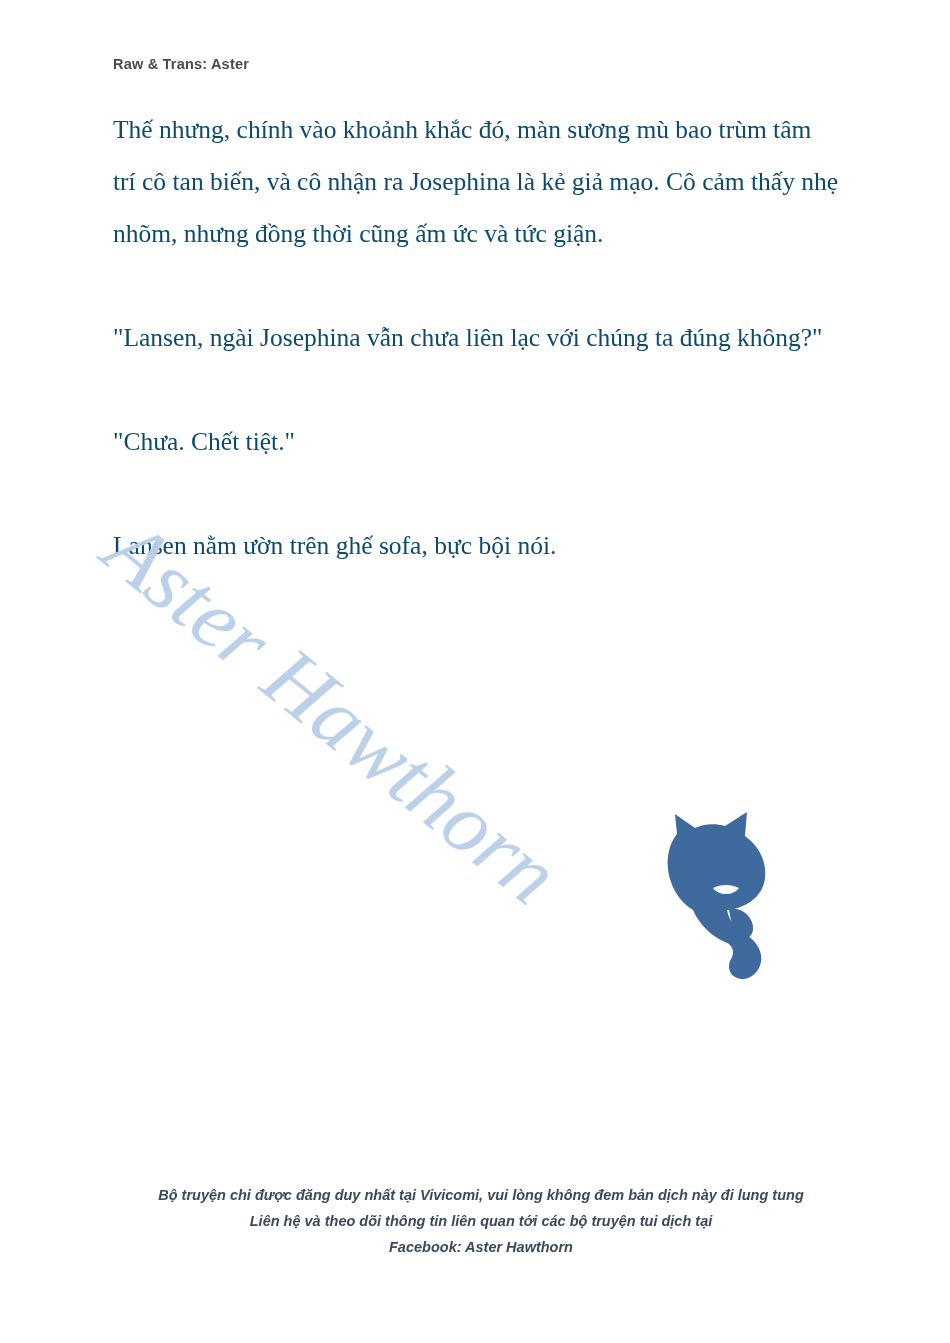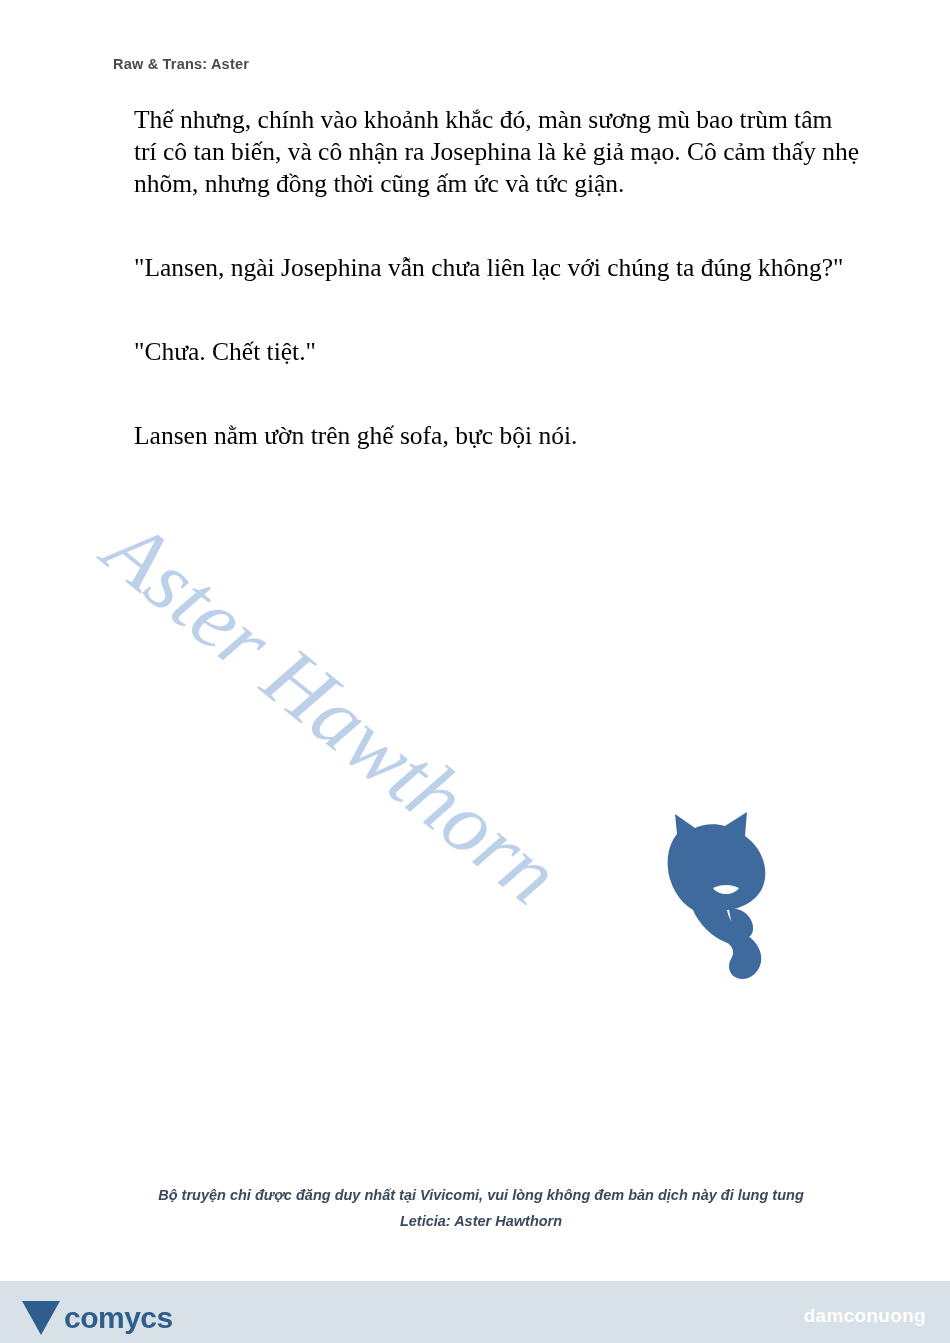--- a/index.html
+++ b/index.html
@@ -29,23 +29,22 @@
     color: #4a4a4a;
     letter-spacing: 0.2px;
   }
   .body-text {
     position: absolute;
     top: 104px;
     left: 113px;
     width: 726px;
     font-family: "Liberation Serif", serif;
     font-size: 25.5px;
-    line-height: 32px;
-    color: #000000;
-    margin-left: 21px;
+    line-height: 52px;
+    color: #0c4a6e;
   }
   .para {
     margin: 0 0 52px 0;
   }
   .para:last-child {
     margin-bottom: 0;
   }
   .watermark {
     position: absolute;
     left: 118px;
@@ -162,24 +161,18 @@
         <path d="M74 96 C84 96 92 100 96 108 C100 116 98 124 92 126 C86 128 80 124 78 116 C76 108 74 100 74 96 Z"></path>
       </g>
       <g fill="#ffffff">
         <path d="M58 76 C66 72 76 72 84 76 C78 84 64 84 58 76 Z"></path>
       </g>
     </svg>
   </div>
 
   <div class="footer-note">
     <div>Bộ truyện chỉ được đăng duy nhất tại Vivicomi, vui lòng không đem bản dịch này đi lung tung</div>
-    <div>Leticia: Aster Hawthorn</div>
+    <div>Liên hệ và theo dõi thông tin liên quan tới các bộ truyện tui dịch tại</div>
+    <div>Facebook: Aster Hawthorn</div>
   </div>
 
-  <div class="bottom-bar">
-    <div class="logo">
-      <span class="logo-v"></span>
-      <span class="logo-text">comycs</span>
-    </div>
-    <div class="site-tag">damconuong</div>
-  </div>
 
 </div>
 
 </body></html>

